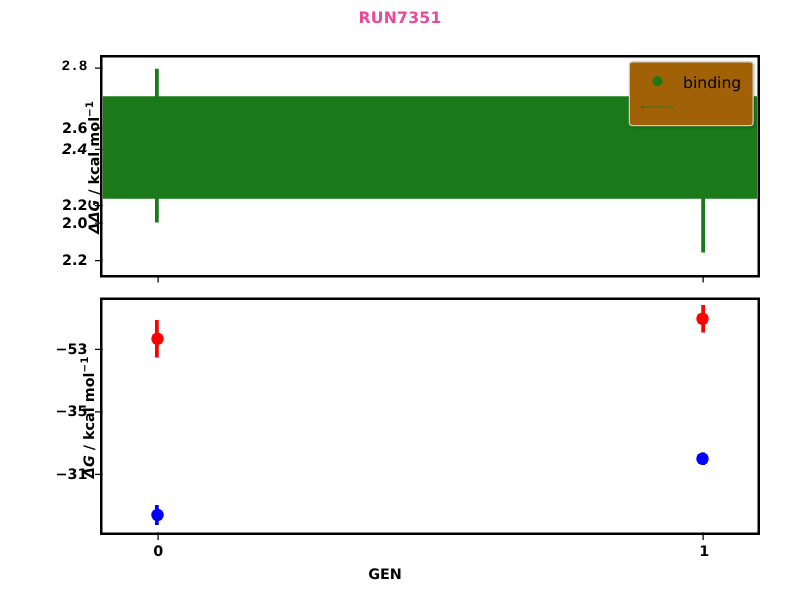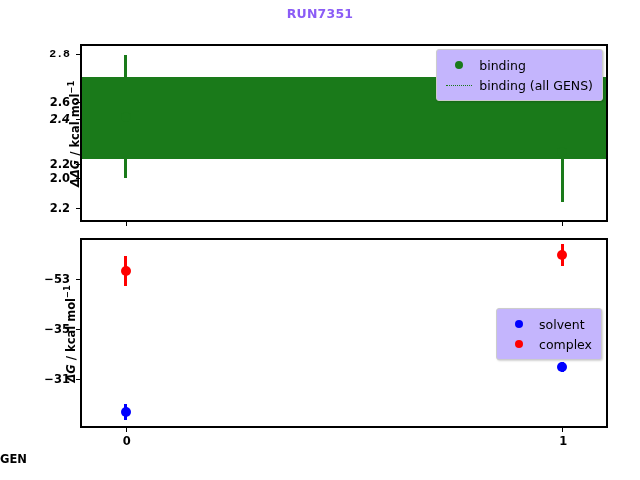--- a/index.html
+++ b/index.html
@@ -22,21 +22,21 @@
     background: #ffffff;
   }
   .fig-title {
     position: absolute;
     left: 0;
     top: 6px;
     width: 640px;
     text-align: center;
     font-size: 12.5px;
     font-weight: bold;
-    color: #8b5cf6;
+    color: #ec4899;
     letter-spacing: 0.2px;
   }
   
   .axes {
     position: absolute;
     box-sizing: border-box;
     border: 2.2px solid #000000;
     background: #ffffff;
     overflow: visible;
   }
@@ -115,21 +115,21 @@
     left: -122px;
     top: 86px;
     width: 220px;
   }
   .ylabel i { font-style: italic; }
   .xlabel {
     position: absolute;
     left: 0;
     top: 452px;
     width: 616px;
-    text-align: left;
+    text-align: center;
     font-size: 11.5px;
     font-weight: bold;
     color: #000000;
   }
   
   .band {
     position: absolute;
     left: 0;
     width: 100%;
   }
@@ -139,21 +139,21 @@
     margin-left: -1.5px;
   }
   .marker {
     position: absolute;
     border-radius: 50%;
   }
   
   .legend {
     position: absolute;
     box-sizing: border-box;
-    background: #c4b5fd;
+    background: #a16207;
     border: 1px solid #cccccc;
     border-radius: 3px;
     box-shadow: 1px 1px 2px rgba(0,0,0,0.18);
     padding: 5px 9px 5px 7px;
   }
   #legend-top { right: 3px; top: 3px; }
   #legend-bottom { right: 4px; top: 68px; }
   .legend-row {
     display: flex;
     align-items: center;
@@ -236,21 +236,20 @@
         <div class="legend-row">
           <span class="legend-key">
             <span class="legend-dot" style="background: rgb(26, 122, 26);"></span>
           </span>
           <span class="legend-label">binding</span>
         </div>
         <div class="legend-row">
           <span class="legend-key">
             <span class="legend-dash" style="border-top-color: rgb(26, 122, 26);"></span>
           </span>
-          <span class="legend-label">binding (all GENS)</span>
         </div>
       </div>
   </div>
 
   <div class="axes" id="axes-bottom">
 
     <div class="ylabel" id="ylabel-bottom">
       <i>ΔG</i><span> / kcal mol</span><sup>−1</sup>
     </div>
 
@@ -278,31 +277,17 @@
         <div class="ebar" style="left: 43.6667px; top: 164px; height: 16px; background: rgb(0, 0, 255);"></div>
         <div class="marker" title="solvent GEN 0 = -36.67" style="left: 38.6667px; top: 167px; width: 10px; height: 10px; background: rgb(0, 0, 255);"></div>
         <div class="ebar" style="left: 480.333px; top: 122px; height: 10px; background: rgb(0, 0, 255);"></div>
         <div class="marker" title="solvent GEN 1 = -35.77" style="left: 475.333px; top: 122px; width: 10px; height: 10px; background: rgb(0, 0, 255);"></div>
         <div class="ebar" style="left: 43.6667px; top: 16px; height: 30px; background: rgb(255, 0, 0);"></div>
         <div class="marker" title="complex GEN 0 = -33.85" style="left: 38.6667px; top: 26px; width: 10px; height: 10px; background: rgb(255, 0, 0);"></div>
         <div class="ebar" style="left: 480.333px; top: 4px; height: 22px; background: rgb(255, 0, 0);"></div>
         <div class="marker" title="complex GEN 1 = -33.53" style="left: 475.333px; top: 10px; width: 10px; height: 10px; background: rgb(255, 0, 0);"></div>
       </div>
 
-    <div class="legend" id="legend-bottom">
-        <div class="legend-row">
-          <span class="legend-key">
-            <span class="legend-dot" style="background: rgb(0, 0, 255);"></span>
-          </span>
-          <span class="legend-label">solvent</span>
-        </div>
-        <div class="legend-row">
-          <span class="legend-key">
-            <span class="legend-dot" style="background: rgb(255, 0, 0);"></span>
-          </span>
-          <span class="legend-label">complex</span>
-        </div>
-      </div>
   </div>
 
   <div class="xlabel">GEN</div>
 
 </div>
 
 </body></html>

